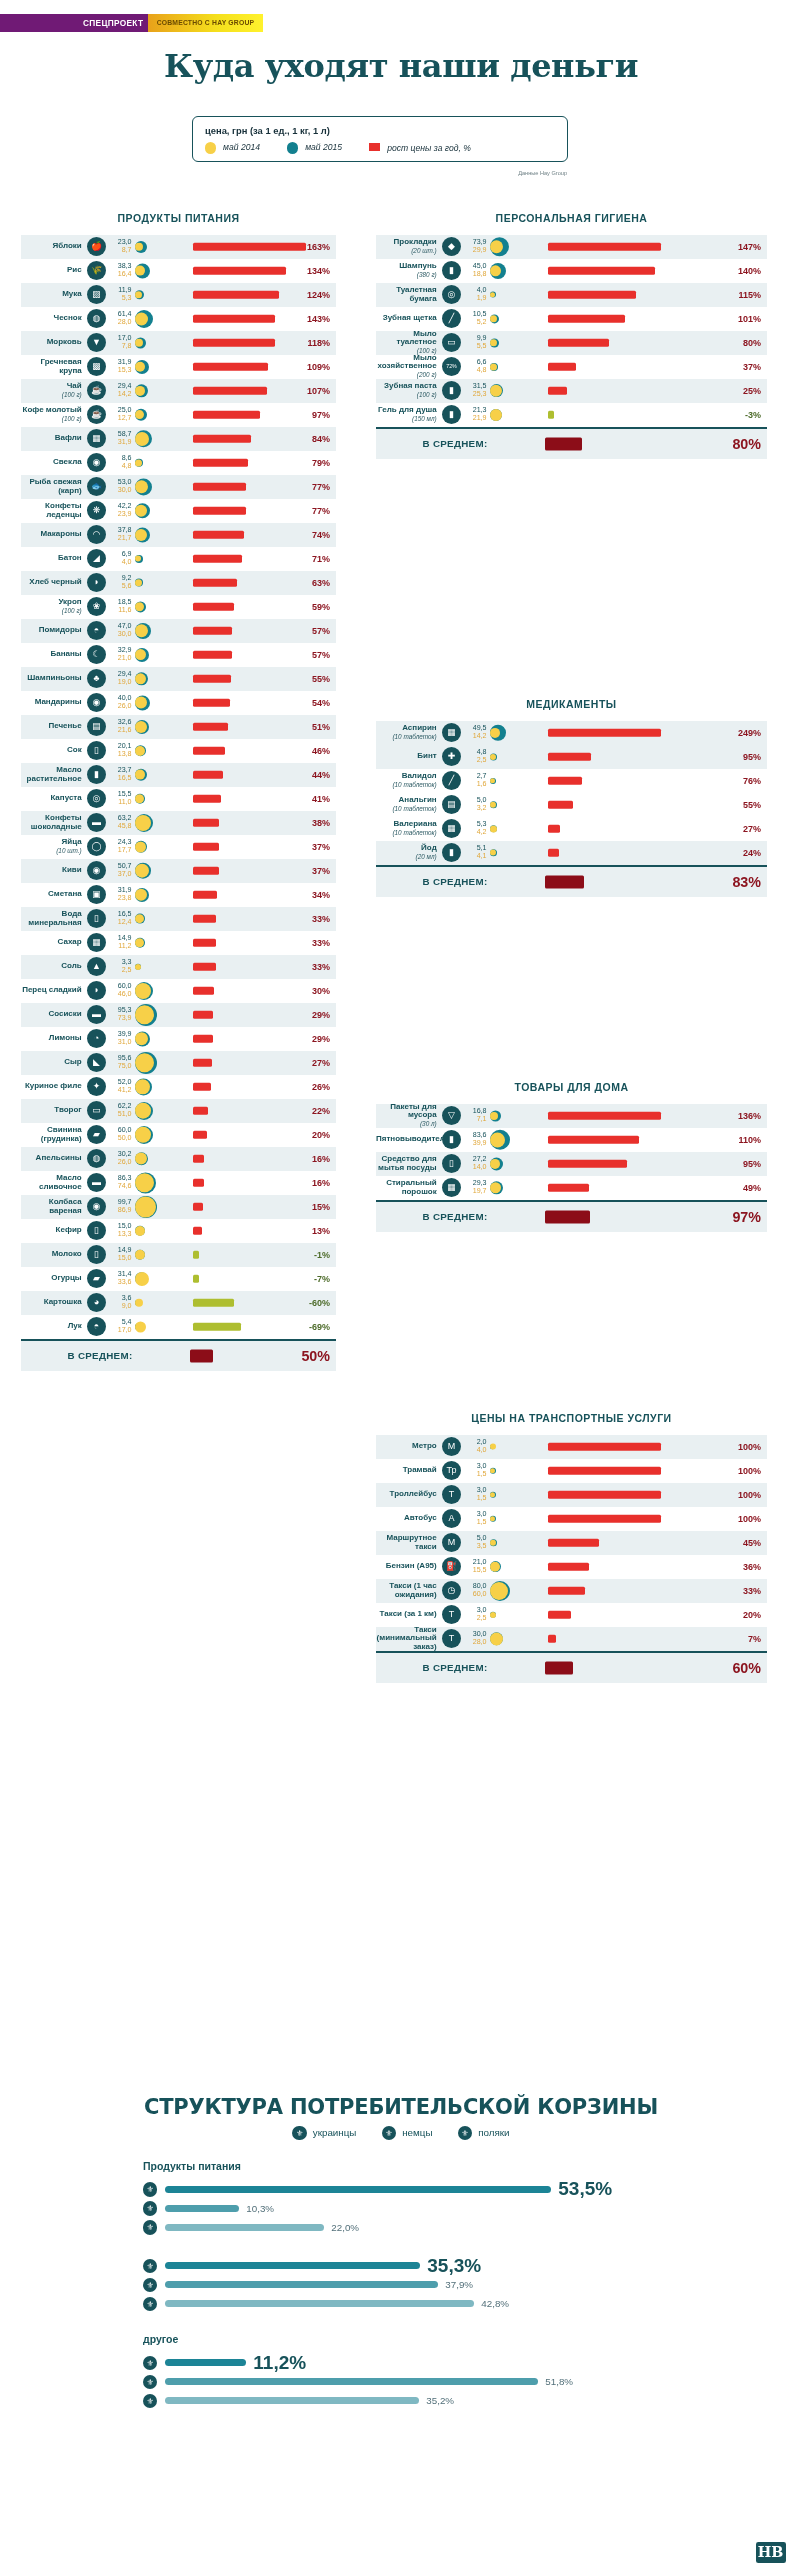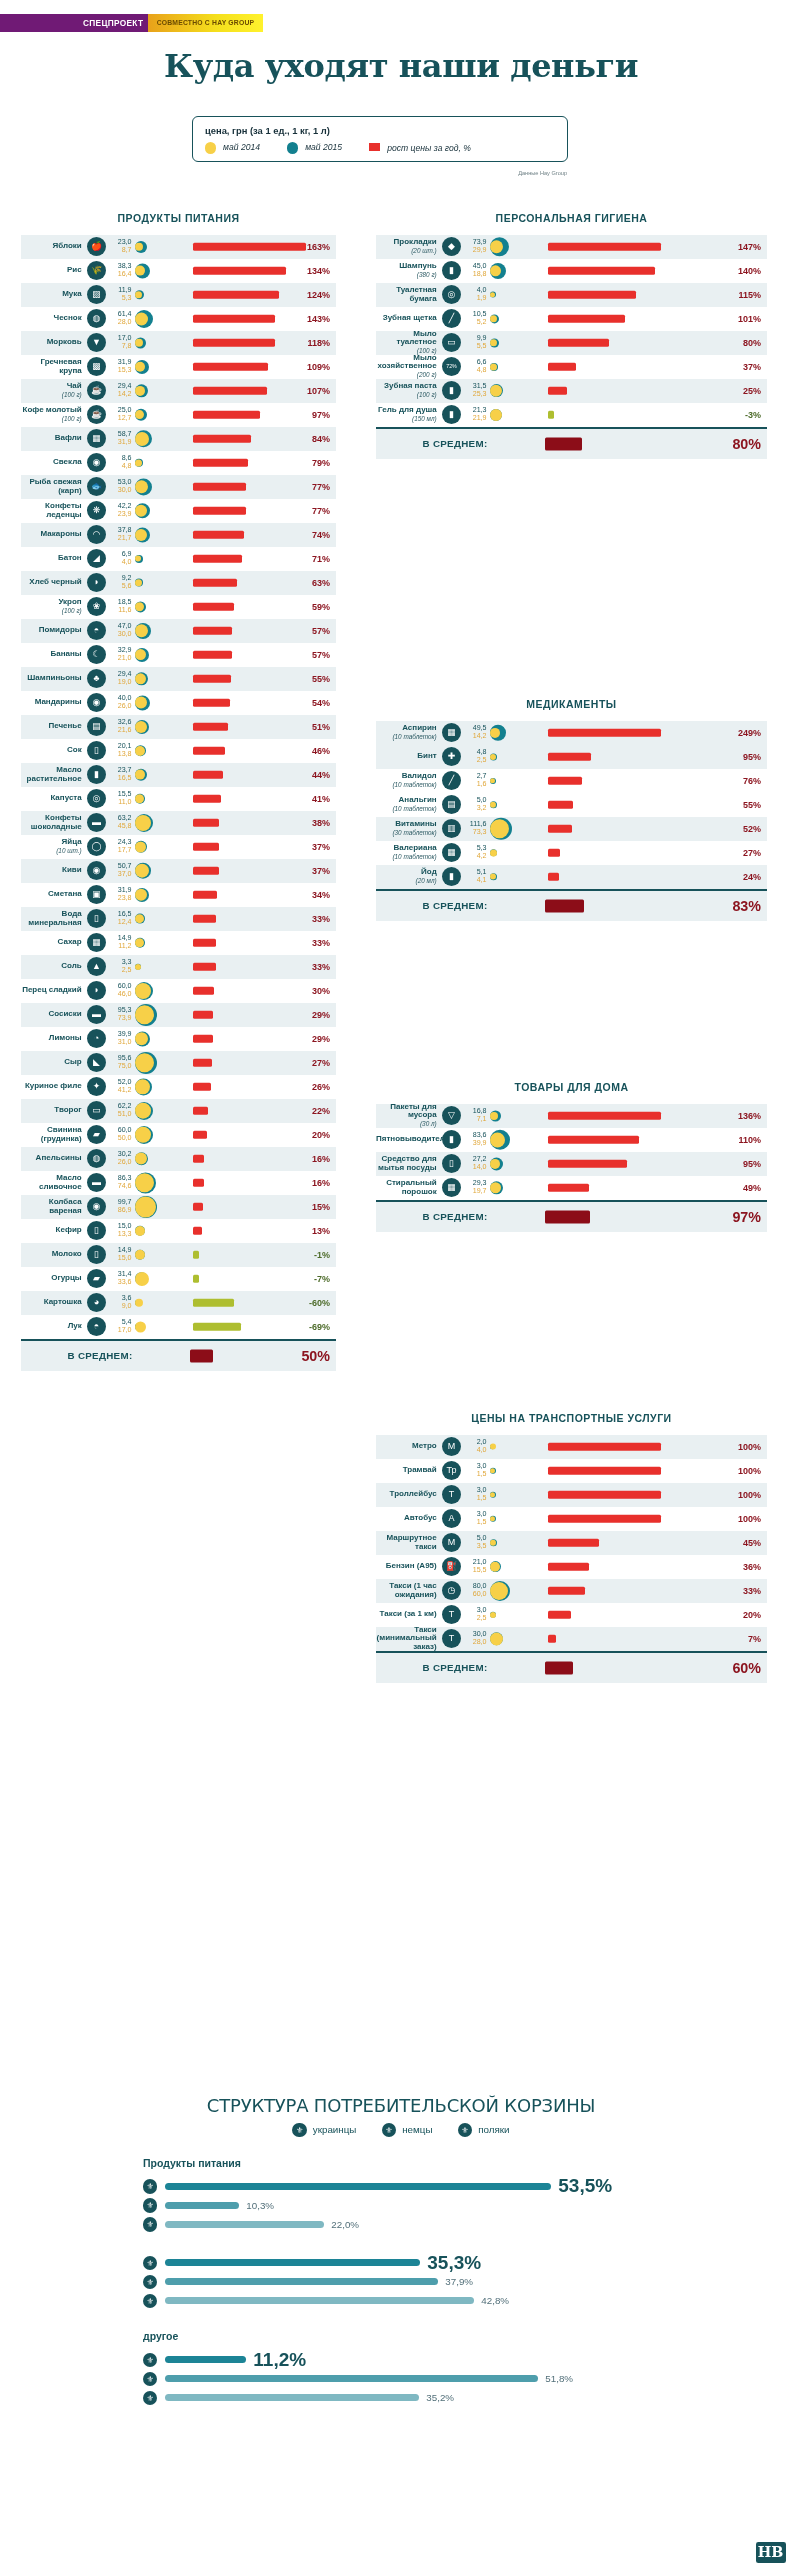--- a/index.html
+++ b/index.html
@@ -91,21 +91,21 @@
   .avg-sep { height: 2.3px; background: #17525a; }
   .avg-row { display: flex; align-items: center; height: 30px; background: #e9f0f2; }
   .avg-row .lbl { width: 158px; text-align: center; font-size: 9.8px; font-weight: bold; letter-spacing: 0.3px; color: #17525a;}
   .avg-row .barzone .bar { background: #8c0d18; height: 12.8px; }
   .avg-row .pct { font-size: 14.3px; color: #8c1520; }
 
   
   .basket { position: absolute; left: 0; top: 2095px; width: 802px; }
   .basket h2 {
     text-align: center; font-family:"DejaVu Sans", sans-serif;
-    font-size: 18px; font-weight: normal; letter-spacing: -0.2px; color: #17525a;
+    font-size: 21px; font-weight: bold; letter-spacing: -0.2px; color: #17525a;
   }
   .basket-legend { display: flex; justify-content: center; gap: 25.5px; margin-top: 6.8px; }
   .bl-item { display: flex; align-items: center; gap: 6px; font-size: 9.8px; color: #17525a; }
   .flag-circ { width: 14.3px; height: 14.3px; border-radius: 50%; background:#17525a;
                display:flex;align-items:center;justify-content:center;color:#fff;font-size:8.3px;}
   .bgroup { margin: 19.5px 0 0 143px; width: 526px; }
   .bgroup .cap { font-size: 10.5px; font-weight: bold; color:#17525a; line-height: 12.8px; margin-bottom: 7.5px;}
   .brow { display: flex; align-items: center; height: 19px; }
   .brow .flag-circ { flex: 0 0 14.3px; margin-right: 7.5px; }
   .bbar { height: 6.8px; border-radius: 3.8px; background: #1c8496; }
@@ -1215,38 +1215,20 @@
         </div>
         <div class="bubbles">
           <div class="bub b" style="width:7.3px;height:7.3px;left:0"></div>
           <div class="bub y" style="width:6.4px;height:6.4px;left:0"></div>
         </div>
         <div class="barzone">
           <div class="bar" style="width:25px"></div>
         </div>
         <div class="pct">55%</div>
       </div>
-      <div class="row alt">
-        <div class="name">Витамины<span class="sub">(30 таблеток)</span></div>
-        <div class="icon-circ">
-          <span style="font-size:9px">▥</span>
-        </div>
-        <div class="vals">
-          <div class="v1">111,6</div>
-          <div class="v2">73,3</div>
-        </div>
-        <div class="bubbles">
-          <div class="bub b" style="width:22.5px;height:22.5px;left:0"></div>
-          <div class="bub y" style="width:19.4px;height:19.4px;left:0"></div>
-        </div>
-        <div class="barzone">
-          <div class="bar" style="width:23.5px"></div>
-        </div>
-        <div class="pct">52%</div>
-      </div>
       <div class="row">
         <div class="name">Валериана<span class="sub">(10 таблеток)</span></div>
         <div class="icon-circ">
           <span style="font-size:9px">▦</span>
         </div>
         <div class="vals">
           <div class="v1">5,3</div>
           <div class="v2">4,2</div>
         </div>
         <div class="bubbles">

